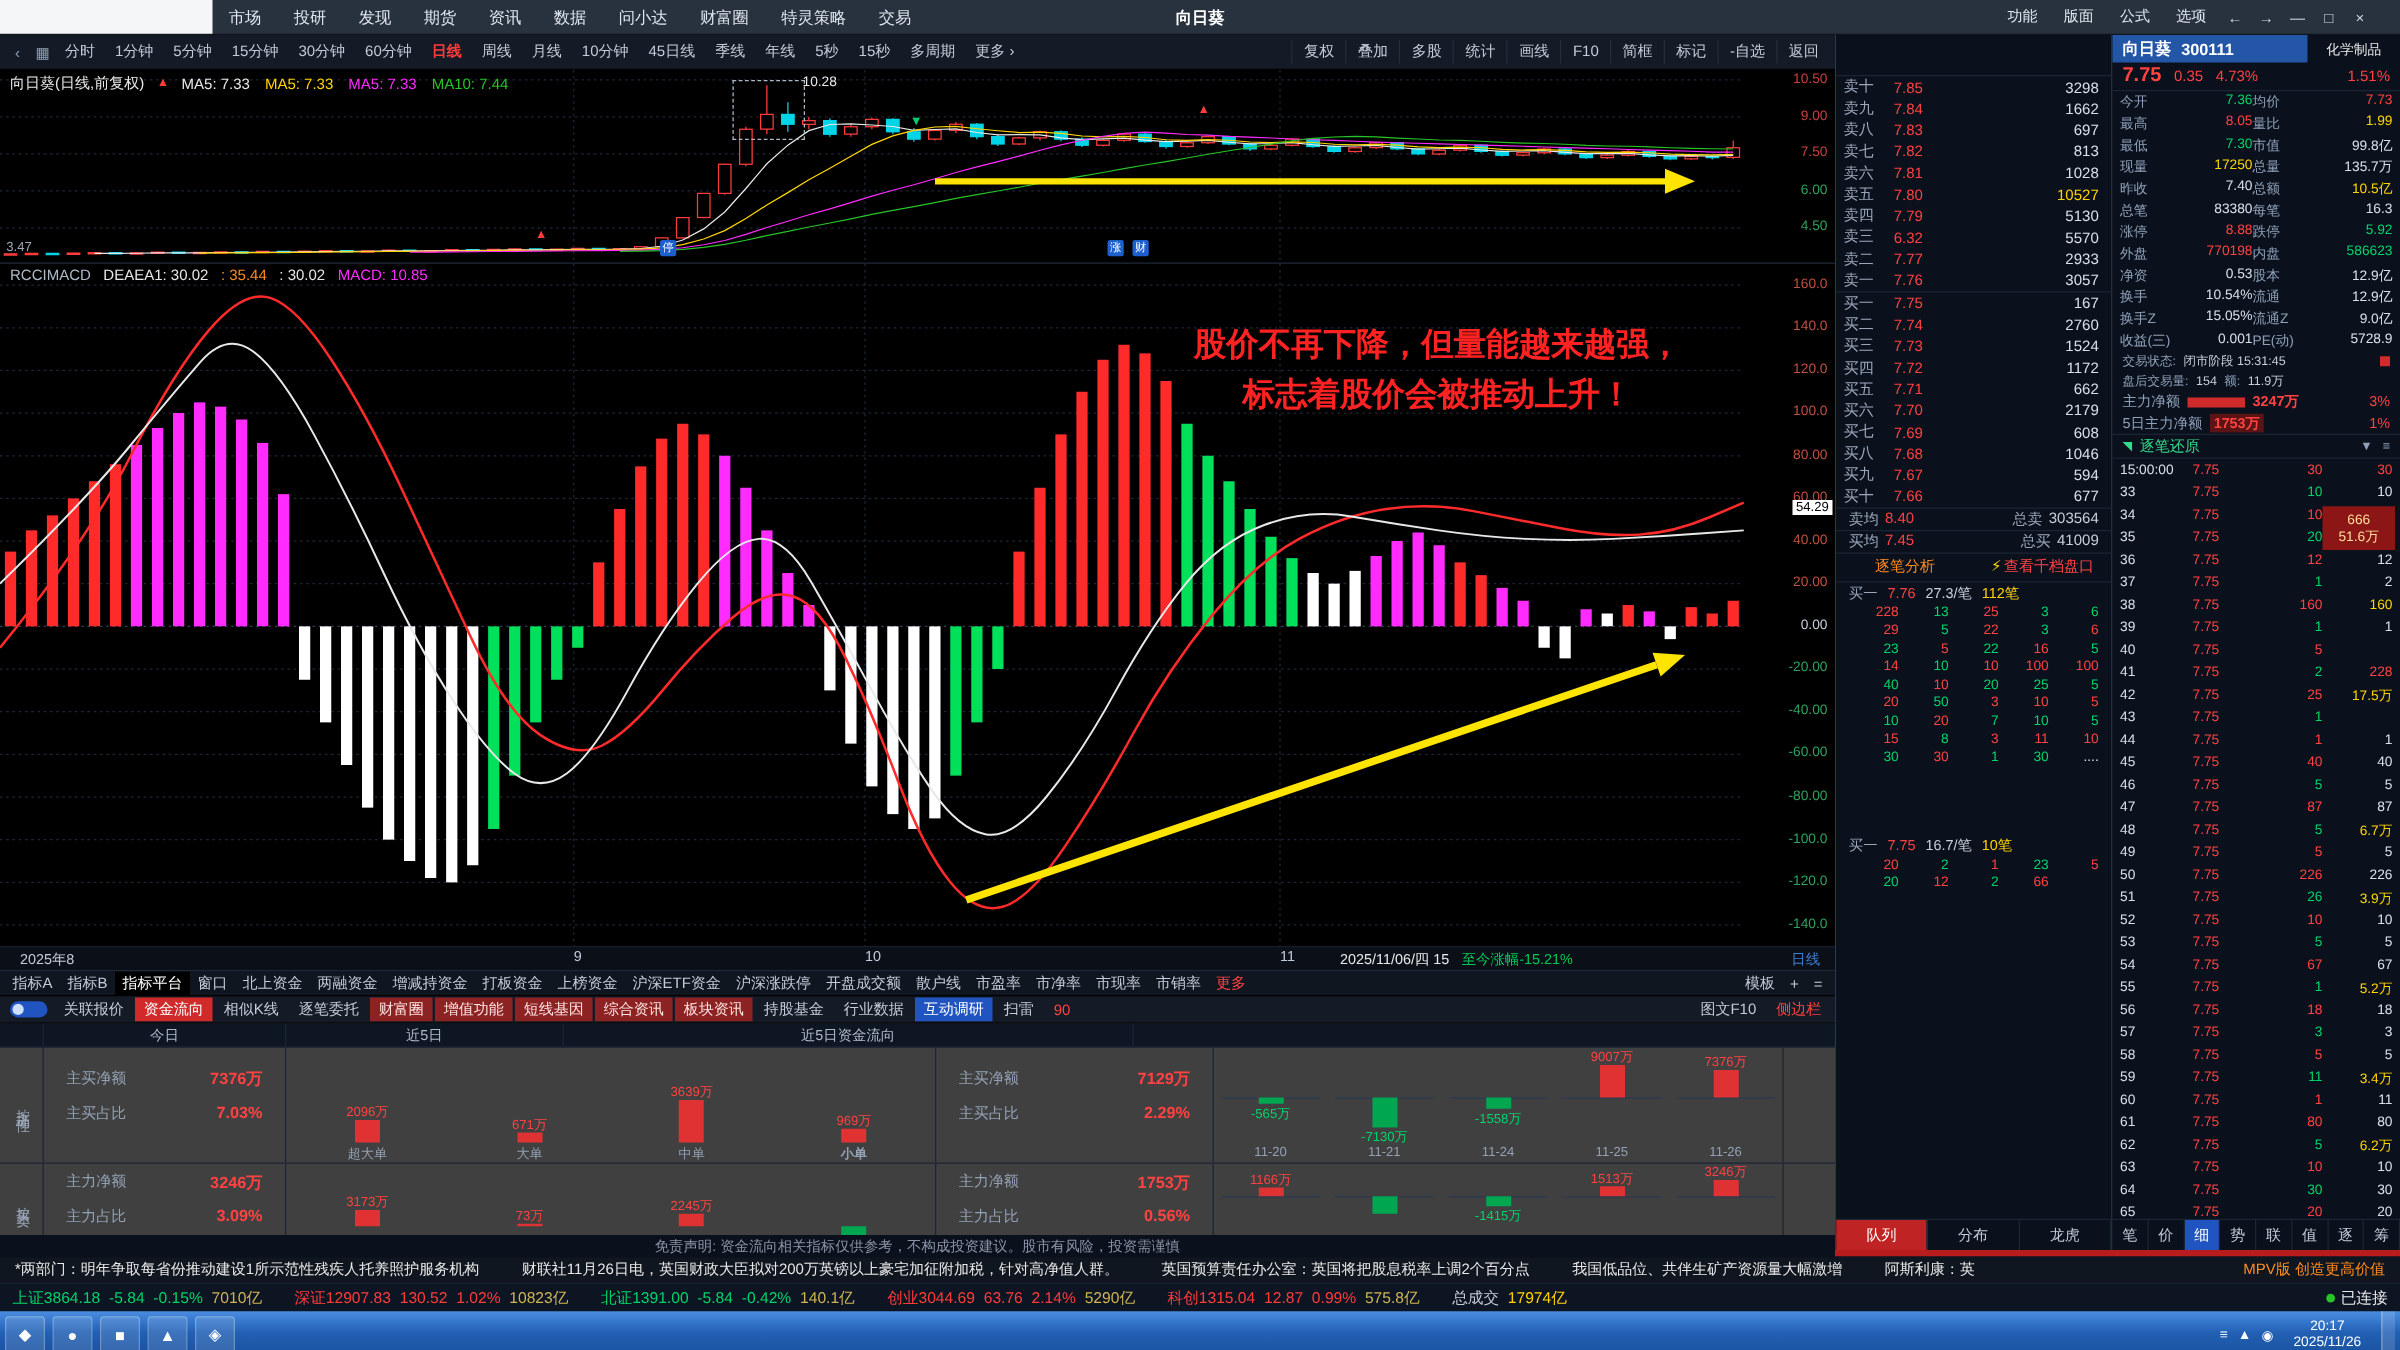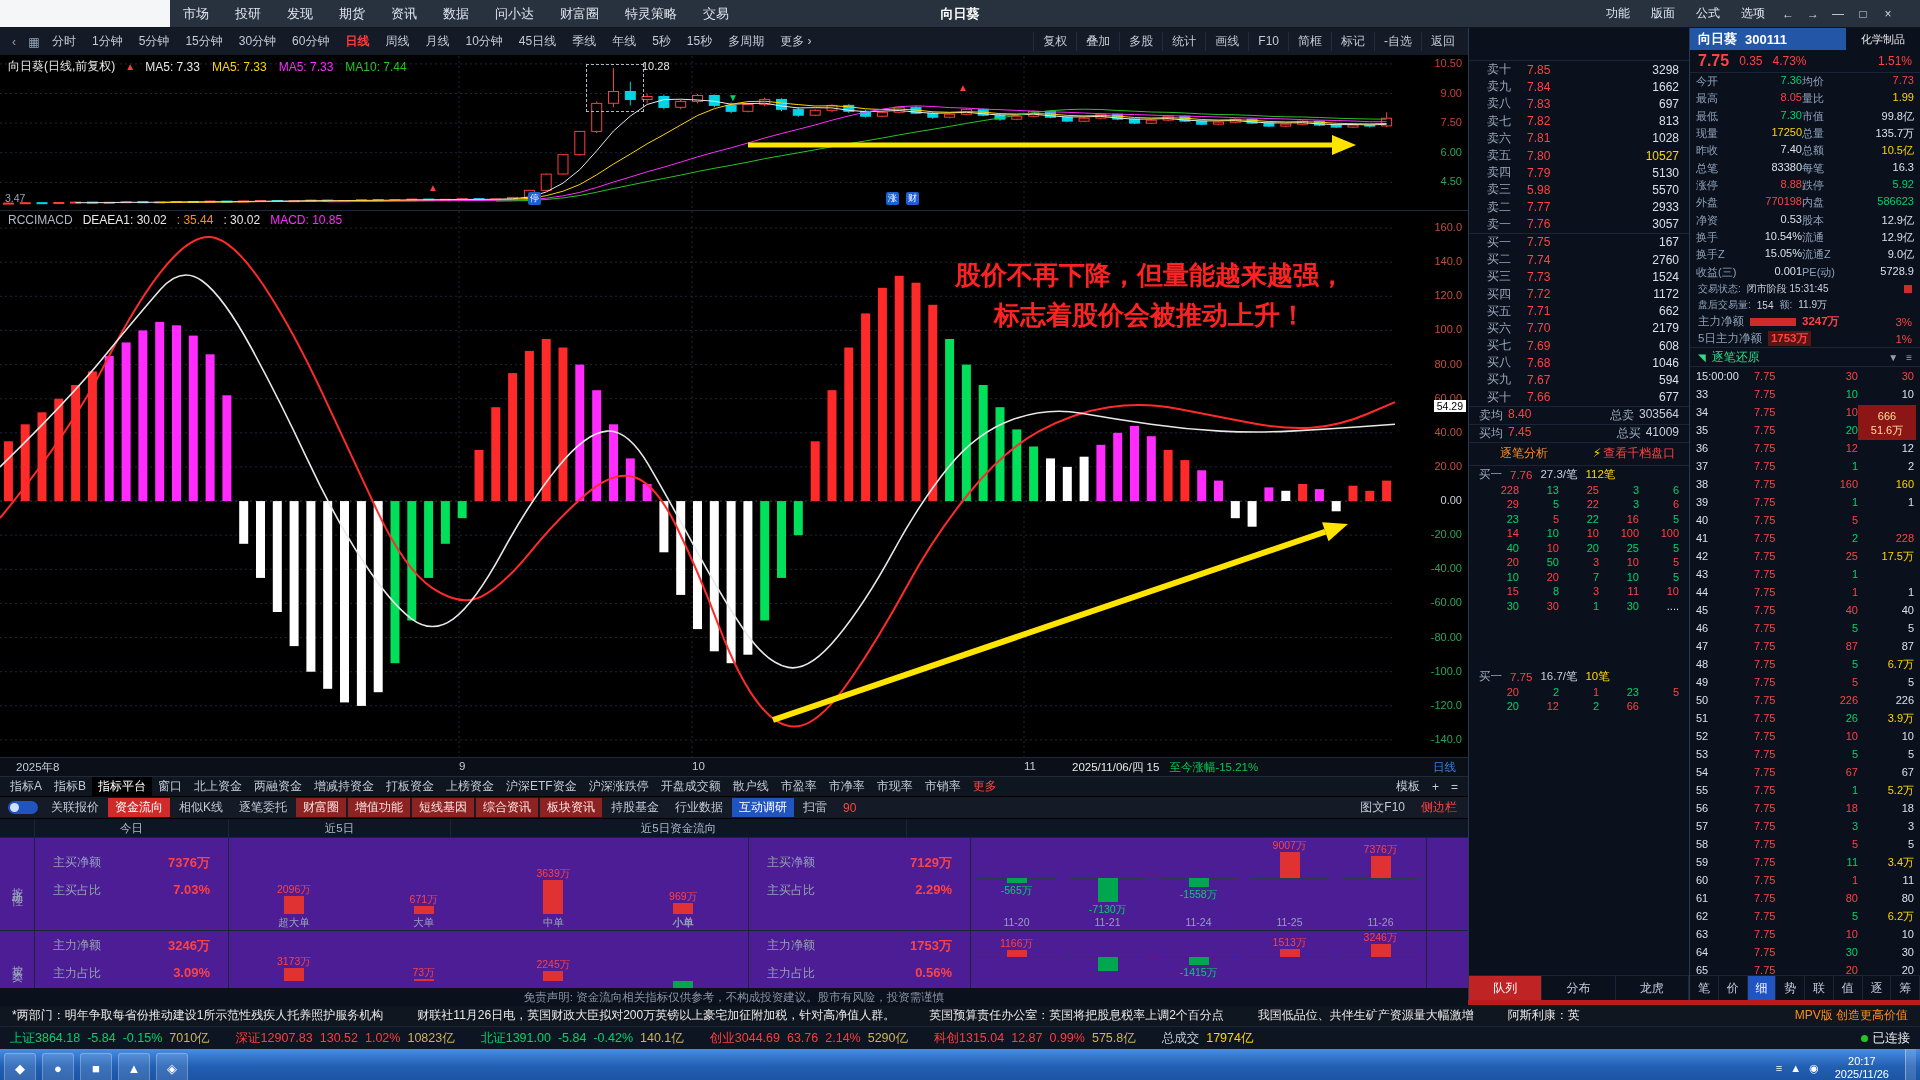--- a/index.html
+++ b/index.html
@@ -52,21 +52,21 @@
   .tab1.red{color:#ff4242;}
   #tabs2{height:21px;flex:none;display:flex;align-items:center;background:#141b26;border-bottom:1px solid #000;font-size:12px;padding:0 4px;gap:2px;}
   .tab2{padding:1px 7px;color:#c3cbd8;}
   .tab2.selected{background:#d02a2a;color:#fff;}
   .tab2.redbg{background:#8c2222;color:#ffe2e2;}
   .tab2.blue{background:#2054c0;color:#fff;}
   .tab2.red{color:#ff4242;}
   .toggle-pill{width:30px;height:13px;border-radius:7px;background:#2054c0;position:relative;margin:0 4px;flex:none;}
   .toggle-dot{position:absolute;left:2px;top:2px;width:9px;height:9px;border-radius:50%;background:#cfe0ff;}
   
-  #fundflow{height:169px;flex:none;background:#4c1d95;display:flex;flex-direction:column;}
+  #fundflow{height:169px;flex:none;background:#404040;display:flex;flex-direction:column;}
   #ff-headers{height:18px;flex:none;display:flex;background:#0e1624;border-bottom:1px solid #1b2535;color:#aeb9c8;}
   .ff-h{display:flex;align-items:center;justify-content:center;border-right:1px solid #1b2535;font-size:11.5px;flex:none;}
   .ff-h0{width:34px;flex:none;border-right:1px solid #1b2535;}
   #ff-rows{flex:1;display:flex;flex-direction:column;overflow:hidden;}
   .ff-row{display:flex;border-bottom:1px solid #1b2535;overflow:hidden;flex:none;}
   .ff-side{width:34px;flex:none;border-right:1px solid #1b2535;display:flex;align-items:center;justify-content:center;
            color:#9aa7ba;font-size:11px;writing-mode:vertical-rl;text-orientation:upright;letter-spacing:3px;}
   .ff-stats{flex:none;border-right:1px solid #1b2535;}
   .ff-line{display:flex;justify-content:space-between;padding:0 18px;}
   .ff-line .l{color:#93a1b5;}
@@ -75,21 +75,21 @@
   .ffb{position:relative;flex:1;height:100%;}
   .ffb-bar{position:absolute;width:20px;left:calc(50% - 10px);}
   .ffb-val{position:absolute;width:100%;text-align:center;font-size:10.5px;}
   .ffb-date{position:absolute;width:100%;text-align:center;font-size:10.5px;color:#93a1b5;}
   .ffb-axis{position:absolute;left:6px;right:6px;height:1px;background:#2a3850;}
   
   #disclaimer-row{height:18px;flex:none;background:#0a111d;display:flex;align-items:center;justify-content:center;color:#8a93a6;font-size:11.5px;}
   
   #col-a{width:220px;flex:none;background:#0a111d;display:flex;flex-direction:column;border-right:1px solid #2a3850;font-size:12px;}
   .ob-spacer{height:32px;flex:none;border-bottom:1px solid #1b2535;}
-  .ob-row{height:17.2px;display:grid;grid-template-columns:40px 52px 1fr;align-items:center;padding:0 10px 0 18px;}
+  .ob-row{height:17.2px;display:grid;grid-template-columns:40px 52px 1fr;align-items:center;padding:0 10px 0 6px;}
   .ob-row .lab{color:#9aa7ba;}
   .ob-row .pr{color:#ff4242;}
   .ob-row .vol{text-align:right;color:#d8e0ea;}
   #buy-levels{border-top:1px solid #1b2535;}
   .avg-row{height:17px;display:flex;justify-content:space-between;padding:0 10px;align-items:center;border-top:1px solid #1b2535;}
   .avg-row .lab{color:#9aa7ba;}
   .avg-row .red{color:#ff4242;}
   .tick-tabs{height:22px;flex:none;display:flex;align-items:center;border-top:1px solid #1b2535;border-bottom:1px solid #1b2535;}
   .tick-tab{flex:1;text-align:center;font-size:12px;}
   .stat-line{height:18px;flex:none;display:flex;align-items:center;gap:8px;padding:0 10px;font-size:11.5px;}
@@ -819,21 +819,21 @@
             <span class="pr">7.80</span>
             <span class="vol" style="color: rgb(255, 212, 0);">10527</span>
           </div>
           <div class="ob-row">
             <span class="lab">卖四</span>
             <span class="pr">7.79</span>
             <span class="vol">5130</span>
           </div>
           <div class="ob-row">
             <span class="lab">卖三</span>
-            <span class="pr">5.98</span>
+            <span class="pr">6.32</span>
             <span class="vol">5570</span>
           </div>
           <div class="ob-row">
             <span class="lab">卖二</span>
             <span class="pr">7.77</span>
             <span class="vol">2933</span>
           </div>
           <div class="ob-row">
             <span class="lab">卖一</span>
             <span class="pr">7.76</span>

